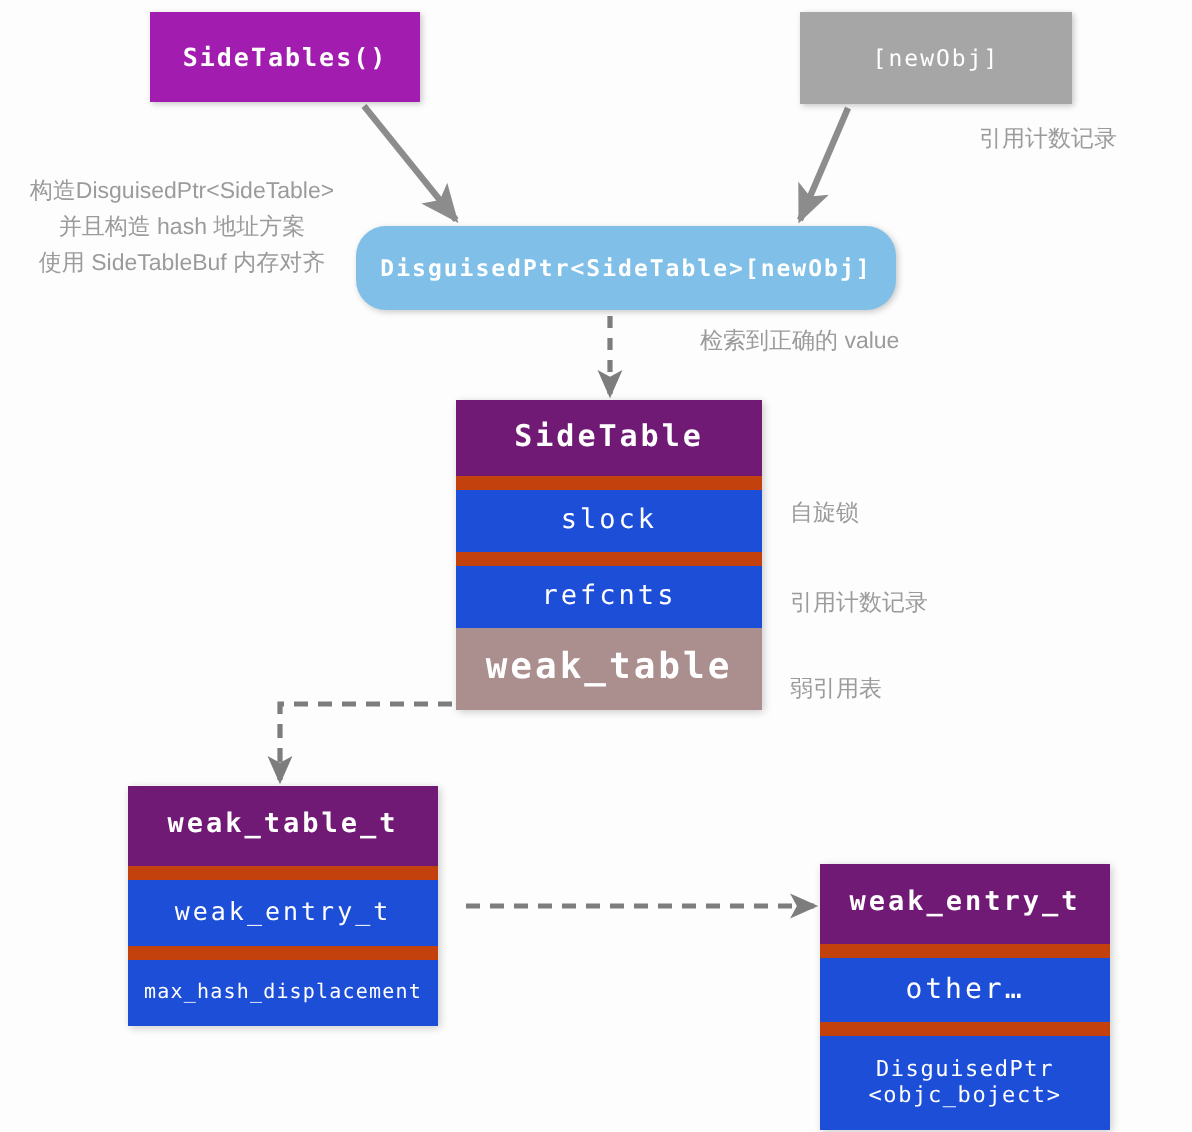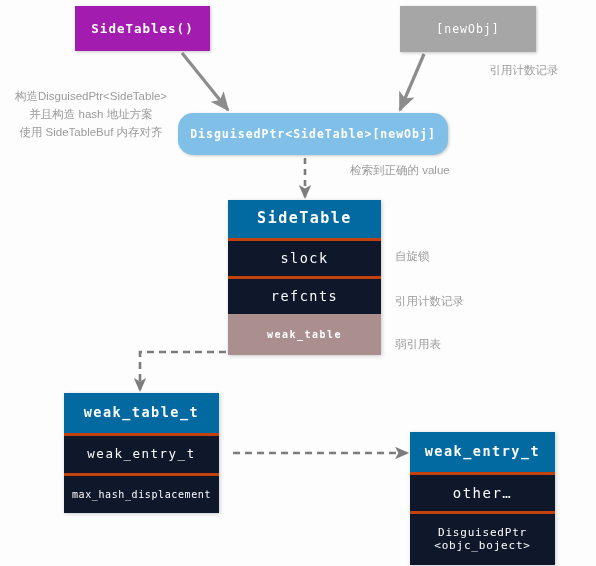--- a/index.html
+++ b/index.html
@@ -75,38 +75,38 @@
     display: flex;
     align-items: center;
     justify-content: center;
     font-family: "DejaVu Sans Mono", "Liberation Mono", monospace;
     color: #ffffff;
     letter-spacing: 1.5px;
     text-align: center;
     line-height: 1.15;
   }
   .struct .hdr {
-    background: #0369a1;
+    background: #701a75;
     font-weight: bold;
   }
   .struct .row {
-    background: #0f172a;
-    border-top: 3px solid #c2410c;
+    background: #1d4ed8;
+    border-top: 7px solid #c2410c;
   }
   .struct .row.mauve {
     background: #ab8e8e;
     border-top: none;
     font-weight: bold;
     color: #ffffff;
   }
   
   #struct-sidetable { left: 228px; top: 200px; width: 153px; }
   #struct-sidetable .hdr { height: 38px; font-size: 15px; }
   #struct-sidetable .row { height: 38px; font-size: 13.5px; }
-  #struct-sidetable .row.mauve { height: 41px; font-size: 10px; }
+  #struct-sidetable .row.mauve { height: 41px; font-size: 18px; }
 
   
   #struct-weaktablet { left: 64px; top: 393px; width: 155px; }
   #struct-weaktablet .hdr { height: 40px; font-size: 13.5px; }
   #struct-weaktablet .row { height: 40px; font-size: 12.5px; }
   #struct-weaktablet .row.small { font-size: 10px; letter-spacing: 0.6px; }
 
   
   #struct-weakentryt { left: 410px; top: 432px; width: 145px; }
   #struct-weakentryt .hdr { height: 40px; font-size: 13.5px; }

